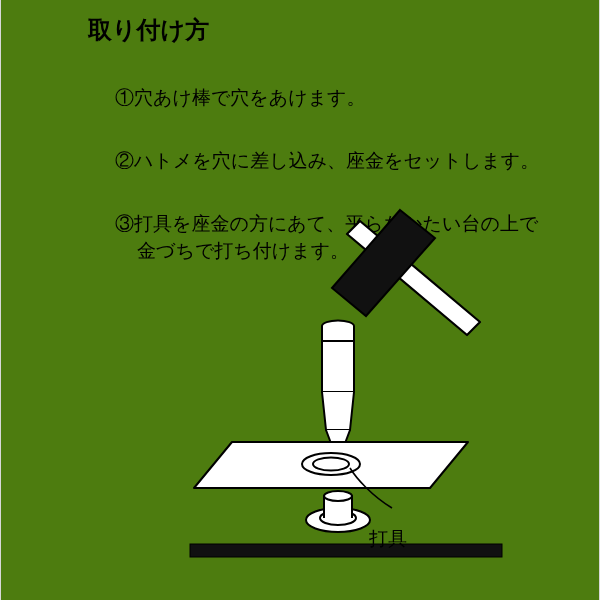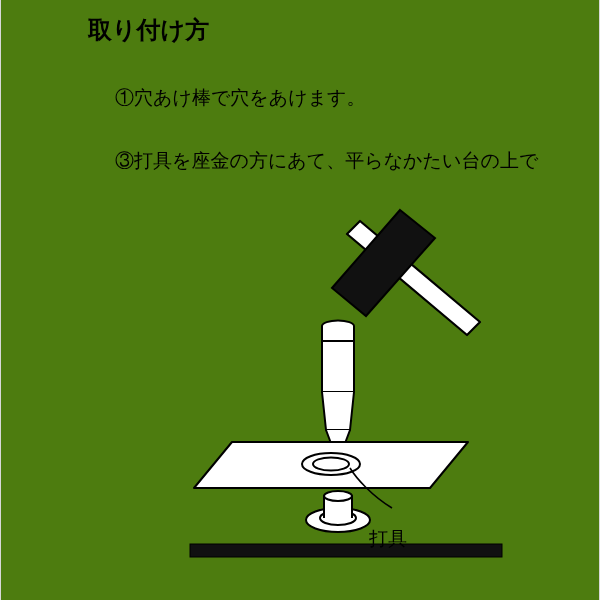--- a/index.html
+++ b/index.html
@@ -94,21 +94,25 @@
 
   <div class="header">
     <div class="title">取り付け方</div>
   </div>
 
   <div class="steps">
     <div class="step">
       <span>①穴あけ棒で穴をあけます。</span>
     </div>
     <div class="step">
+      <span>②ハトメを穴に差し込み、座金をセットします。</span>
+    </div>
+    <div class="step">
       <span>③打具を座金の方にあて、平らなかたい台の上で</span>
+      <span class="cont">金づちで打ち付けます。</span>
     </div>
   </div>
 
   <div class="figure">
     <svg width="600" height="400" viewBox="0 0 600 400" xmlns="http://www.w3.org/2000/svg">
 
       <g>
         <polygon points="327,38 340,25 460,126 447,139" fill="#ffffff" stroke="#000000" stroke-width="2.2" stroke-linejoin="round"></polygon>
       </g>
 

